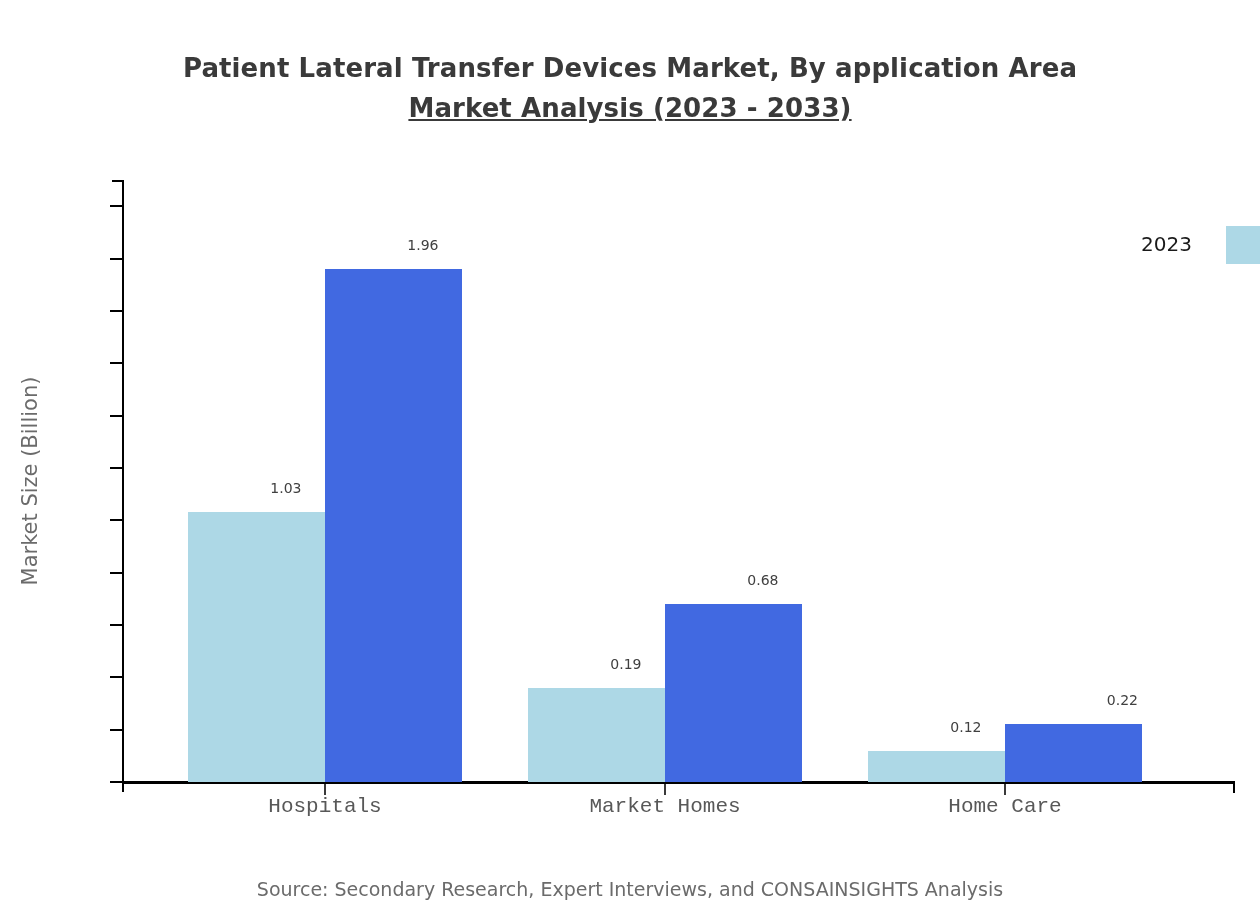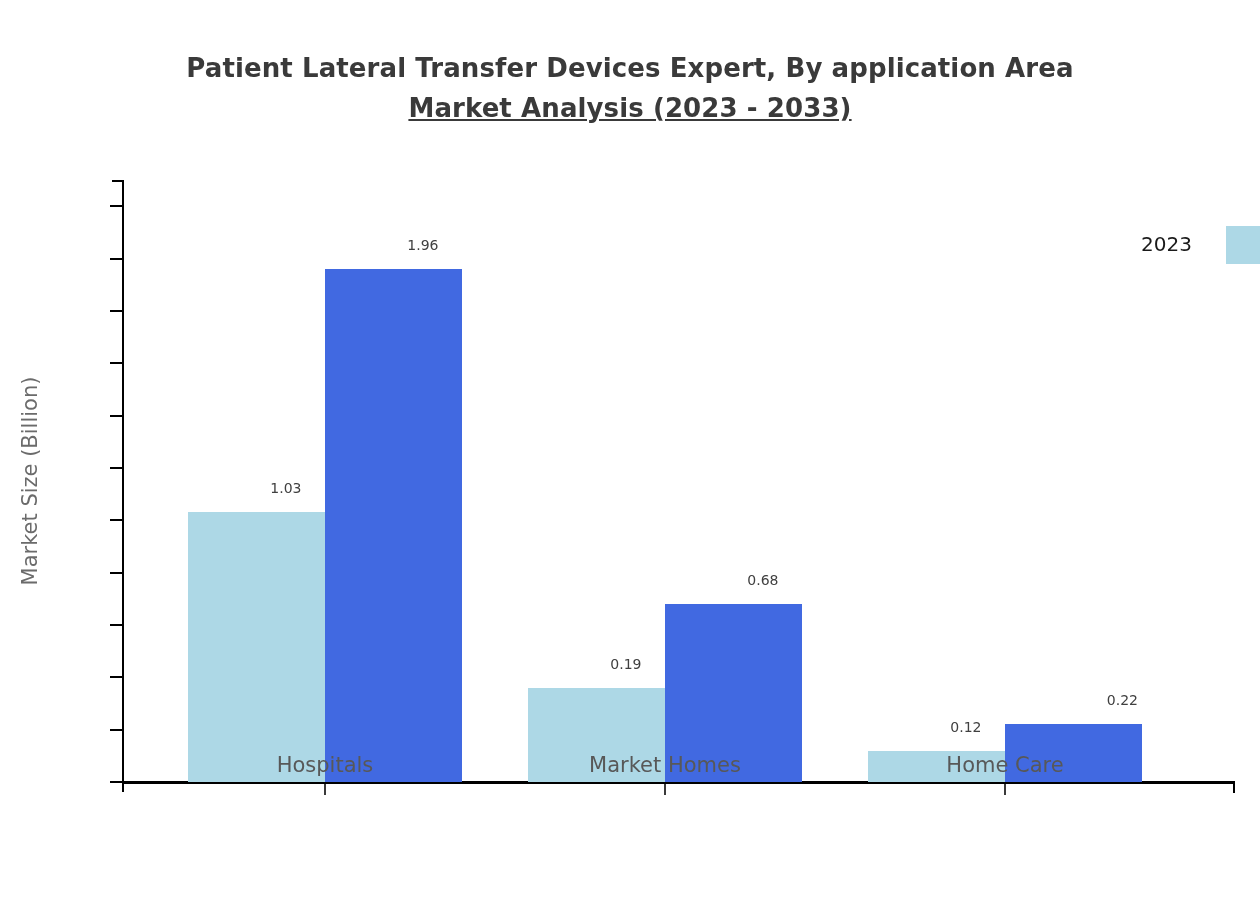--- a/index.html
+++ b/index.html
@@ -127,26 +127,27 @@
   
   .xtick-mark {
     position: absolute;
     top: 784px;
     width: 2px;
     height: 11px;
     background: #3a3a3a;
   }
   .xtick-label {
     position: absolute;
-    top: 753px;
+    top: 795px;
     font-size: 21px;
     color: #585858;
     text-align: center;
     white-space: nowrap;
     transform: translateX(-50%);
+    font-family: Liberation Mono, monospace;
   }
 
   
   .legend {
     position: absolute;
     left: 1130px;
     top: 218px;
     width: 130px;
     height: 90px;
   }
@@ -187,21 +188,21 @@
     font-size: 19px;
     color: #6b6b6b;
   }
 </style>
 </head>
 <body>
 
 <div id="chart-root">
 
   <div class="chart-title">
-    <span>Patient Lateral Transfer Devices Expert, By application Area</span>
+    <span>Patient Lateral Transfer Devices Market, By application Area</span>
     <span class="line2">Market Analysis (2023 - 2033)</span>
   </div>
 
   <div class="y-spine"></div>
   <div class="y-spine-cap"></div>
   <div class="x-spine"></div>
   <div class="x-spine-cap"></div>
 
   <div class="y-axis-title">Market Size (Billion)</div>
 
@@ -268,14 +269,15 @@
       <div class="xtick-label" style="left: 1005px;">Home Care</div>
     </div>
 
   <div class="legend">
     <div class="legend-row r0">
       <span class="legend-label">2023</span>
       <span class="legend-swatch y2023"></span>
     </div>
   </div>
 
+  <div class="source-note">Source: Secondary Research, Expert Interviews, and CONSAINSIGHTS Analysis</div>
 
 </div>
 
 </body></html>

